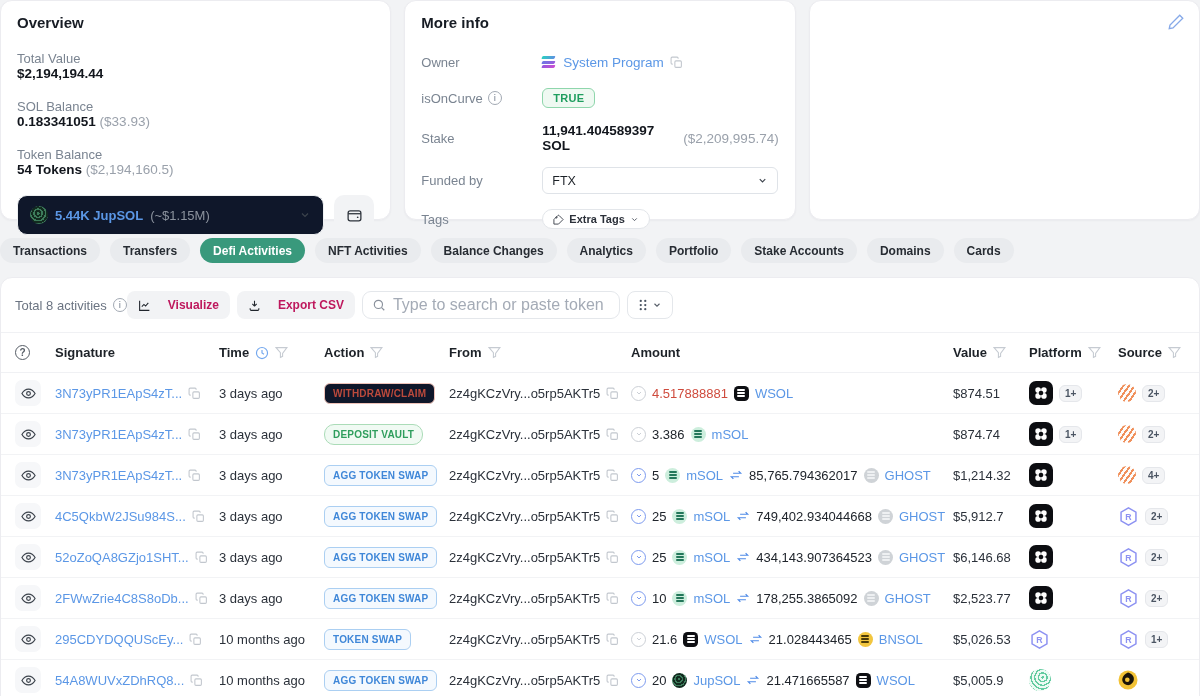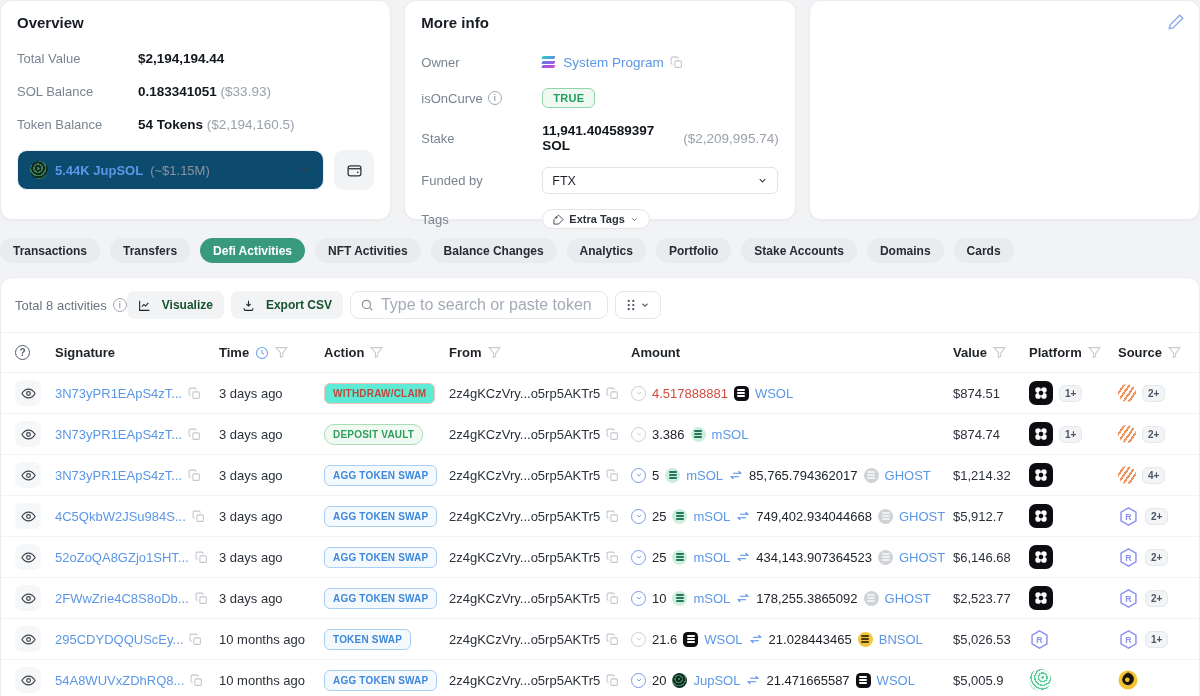--- a/index.html
+++ b/index.html
@@ -5,29 +5,29 @@
   * { margin:0; padding:0; box-sizing:border-box; }
   html,body { background:#eef0f3; }
   body { font-family:"Liberation Sans", sans-serif; }
   .page { position:relative; width:1200px; height:696px; background:#f2f3f5; overflow:hidden; }
 
   
   .top-cards { display:flex; gap:13px; }
   .card { flex:1; height:220px; background:#fff; border:1px solid #ececf0; border-radius:12px;
           box-shadow:0 1px 2px rgba(20,24,40,.04); padding:13px 16px; position:relative; }
   .card h2 { font-size:15px; font-weight:700; color:#171c24; margin-bottom:20px; }
-  .kv { display:flex; align-items:flex-start; margin-bottom:18px; }
+  .kv { display:flex; align-items:flex-start; margin-bottom:18px;flex-direction:column; }
   .kv .k { width:121px; flex:none; font-size:13px; color:#7a8491; }
   .kv .v { font-size:13.5px; font-weight:700; color:#12161d; }
   .muted { color:#9aa1ab; font-weight:400; }
   .blue { color:#5b97e6; }
   .ib { display:inline-flex; align-items:center; gap:6px; }
 
   .selector-row { display:flex; gap:10px; margin-top:2px; }
-  .token-selector { flex:1; height:40px; background:#0c4a6e; border:1px solid #eef0f2; border-radius:10px;
+  .token-selector { flex:1; height:40px; background:#0f172a; border:1px solid #eef0f2; border-radius:10px;
           display:flex; align-items:center; gap:7px; padding:0 12px; cursor:pointer; font-family:inherit; }
   .token-selector .grow { flex:1; }
   .sel-token { font-size:13px; font-weight:700; color:#5b97e6; }
   .sel-approx { font-size:13px; color:#8c939e; }
   .wallet-btn { width:40px; height:40px; flex:none; background:#f2f3f5; border:none; border-radius:10px;
           display:flex; align-items:center; justify-content:center; cursor:pointer; }
 
   .mi-row { display:flex; align-items:center; margin-bottom:14px; min-height:22px; }
   .mi-row .k { width:121px; flex:none; font-size:13px; color:#7a8491; display:flex; align-items:center; gap:5px; }
   .sol-logo { display:inline-flex; flex-direction:column; gap:2px; margin-right:2px; }
@@ -50,43 +50,43 @@
   .tabs { display:flex; gap:10px; margin:18px 0 14px; }
   .tab { height:25px; padding:0 13px; border:none; border-radius:13px; background:#e9ebee; color:#272c33;
          font-size:12px; font-weight:600; cursor:pointer; font-family:inherit; white-space:nowrap; }
   .tab.active { background:#39997c; color:#fff; }
 
   
   .main { background:#fff; border:1px solid #ececf0; border-radius:12px 12px 0 0; height:421px; overflow:hidden; }
   .toolbar { display:flex; align-items:center; padding:13px 14px 13px; }
   .total-txt { font-size:13px; color:#6b7482; display:flex; align-items:center; gap:6px; }
   .tb-right { display:flex; align-items:center; gap:7px; }
-  .tb-btn { height:28px; display:flex; align-items:center; gap:11px; padding:0 11px; border:none; border-radius:8px;
-            background:#f2f3f5; font-size:12px; font-weight:600; color:#14532d; cursor:pointer; font-family:inherit; }
+  .tb-btn { height:28px; display:flex; align-items:center; gap:17px; padding:0 11px; border:none; border-radius:8px;
+            background:#f2f3f5; font-size:12px; font-weight:600; color:#be185d; cursor:pointer; font-family:inherit; }
   .search-wrap { position:relative; }
   .search-wrap svg { position:absolute; left:10px; top:7px; }
   .search-input { width:258px; height:28px; border:1px solid #e4e7eb; border-radius:9px; padding:0 10px 0 30px;
             font-size:16px; color:#333; font-family:inherit; }
   .search-input::placeholder { color:#a4abb6; }
   .cols-btn { width:46px; height:28px; border:1px solid #e4e7eb; background:#fff; border-radius:8px;
             display:flex; align-items:center; justify-content:center; gap:4px; cursor:pointer; }
 
   
   .thead, .tr { display:grid; grid-template-columns:40px 164px 105px 125px 182px 322px 76px 89px 1fr;
             align-items:center; padding:0 14px; }
   .thead { height:41px; border-top:1px solid #f0f1f4; border-bottom:1px solid #f0f1f4; }
   .th { font-size:13px; font-weight:700; color:#1d2228; display:flex; align-items:center; gap:6px; }
   .tr { height:41px; border-bottom:1px solid #f2f3f5; }
   .td { display:flex; align-items:center; gap:6px; font-size:13px; color:#2b313a; min-width:0; }
   .eye-btn { width:26px; height:26px; background:#f6f7f9; border:none; border-radius:7px;
              display:flex; align-items:center; justify-content:center; cursor:pointer; }
   .link { color:#5b97e6; text-decoration:none; cursor:pointer; white-space:nowrap; }
   .copy-btn { background:none; border:none; cursor:pointer; display:flex; padding:0; }
   .abadge { font-size:10px; font-weight:700; letter-spacing:.2px; padding:4px 8px; border-radius:6px; border:1px solid; white-space:nowrap; }
-  .abadge.red   { color:#bc4a3c; background:#5eead4; border-color:#eec2b8; }
+  .abadge.red   { color:#bc4a3c; background:#0f172a; border-color:#eec2b8; }
   .abadge.green { color:#2f9e5d; background:#f0faf3; border-color:#abdcb8;border-radius:10px; }
   .abadge.blue  { color:#3f87d8; background:#f4f9fe; border-color:#abcff2; }
   .amt { color:#20252c; white-space:nowrap; }
   .amt-red { color:#cf4b3d; }
   .dir { width:15px; height:15px; flex:none; border-radius:50%; border:1.4px solid; display:flex; align-items:center; justify-content:center; }
   .dir.blue-c { border-color:#7d9bef; } .dir.gray-c { border-color:#ccd0d6; }
   .tok { width:15px; height:15px; flex:none; border-radius:50%; display:inline-flex; flex-direction:column;
          justify-content:center; align-items:center; gap:1.5px; }
   .tok i { display:block; width:8px; height:1.7px; border-radius:1px; }
   .tok-wsol  { background:#0e0f13; border-radius:4.5px; } .tok-wsol i { background:#fff; }

